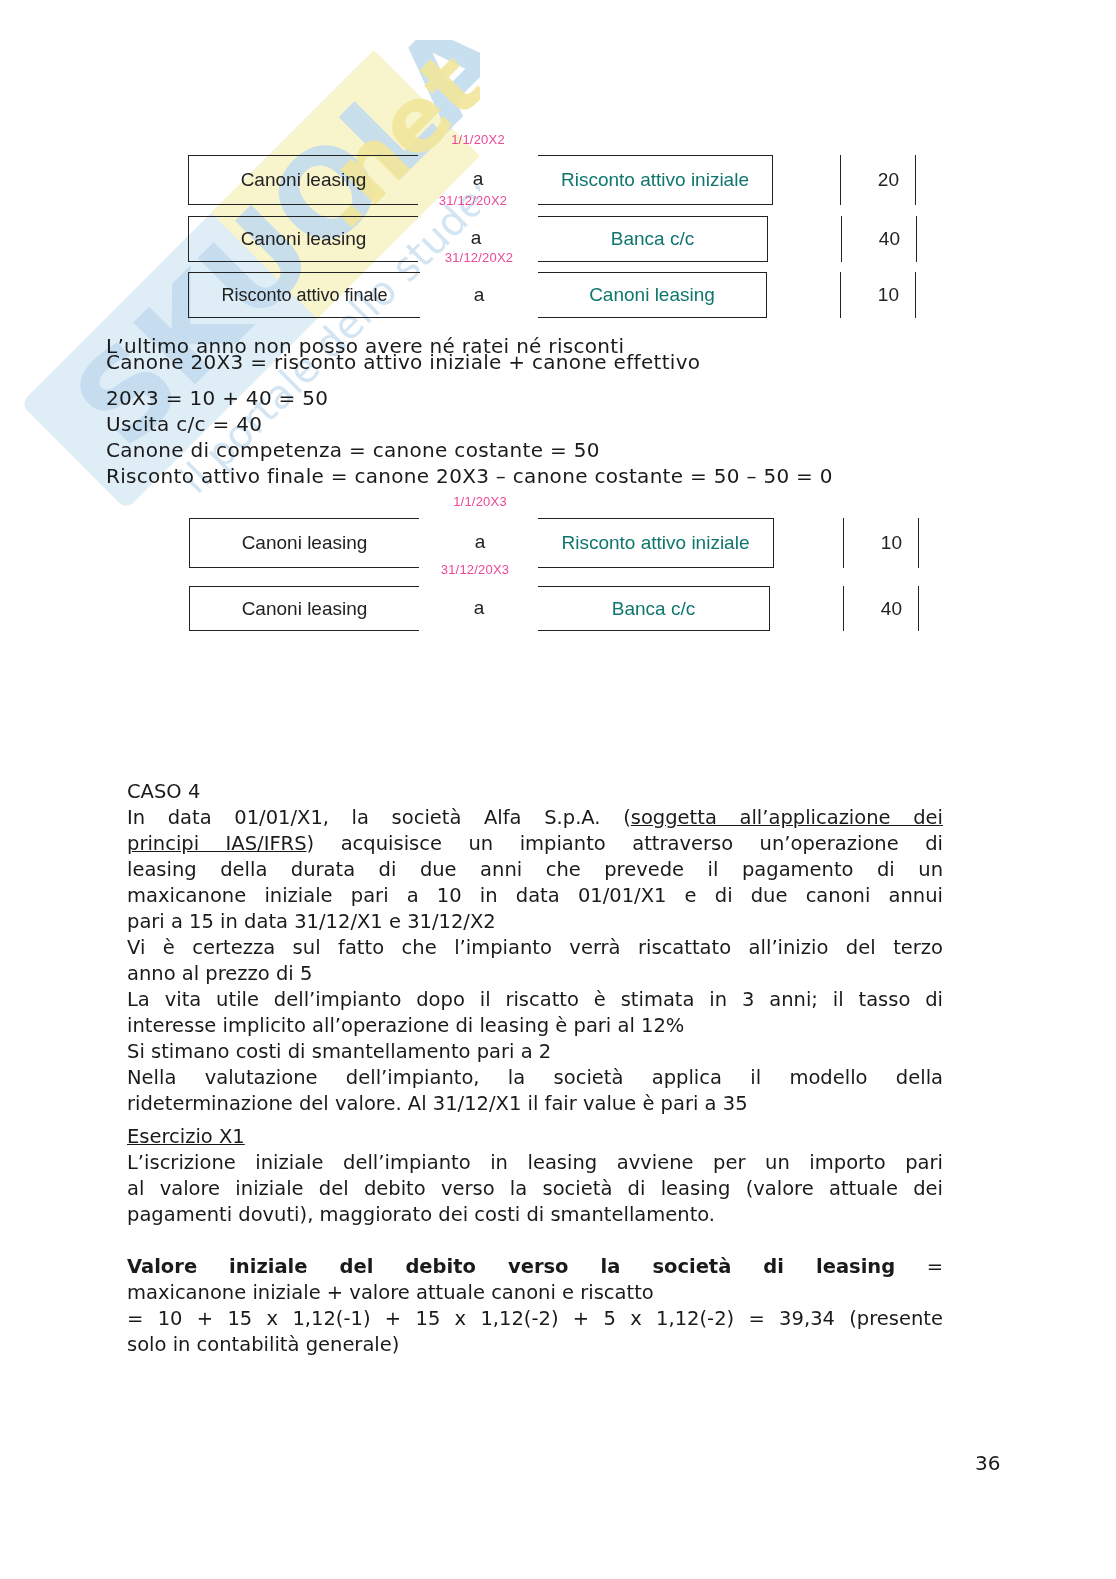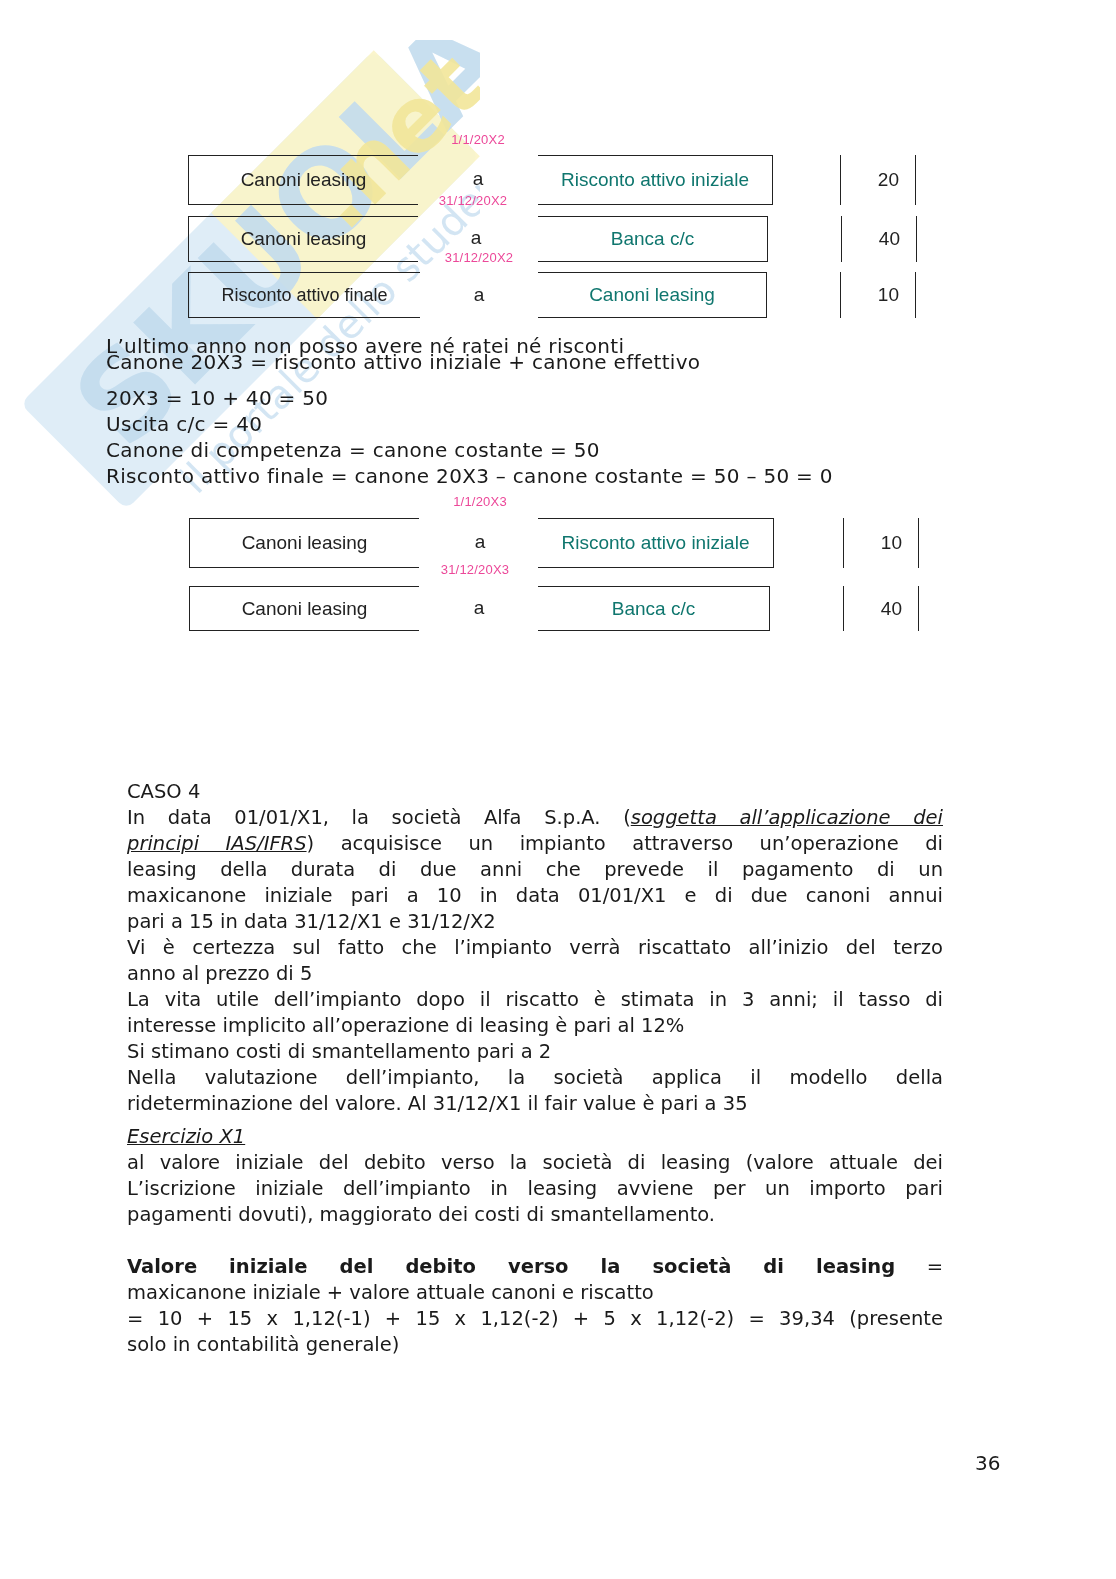--- a/index.html
+++ b/index.html
@@ -113,21 +113,21 @@
     .para .line {
       display: block;
       text-align: justify;
       text-align-last: justify;
       height: 26px;
       white-space: nowrap;
     }
     .para .line.last {
       text-align-last: left;
     }
-    .u { text-decoration: underline; font-style: italic; }
+    .u { text-decoration: underline; }
     .b { font-weight: bold; }
     .page-number {
       position: absolute;
       left: 975px;
       top: 1451px;
       font-family: "DejaVu Sans", sans-serif;
       font-size: 20px;
       color: #1a1a1a;
     }
   </style>
@@ -206,22 +206,22 @@
       <span class="line last">interesse implicito all’operazione di leasing è pari al 12%</span>
       <span class="line last">Si stimano costi di smantellamento pari a 2</span>
       <span class="line">Nella valutazione dell’impianto, la società applica il modello della</span>
       <span class="line last">rideterminazione del valore. Al 31/12/X1 il fair value è pari a 35</span>
     </div>
   </div>
 
   <div>
     <div class="para" style="top:1124px;">
       <span class="line last u" style="display:inline-block; width:auto;">Esercizio X1</span>
+      <span class="line">L’iscrizione iniziale dell’impianto in leasing avviene per un importo pari</span>
       <span class="line">al valore iniziale del debito verso la società di leasing (valore attuale dei</span>
-      <span class="line">L’iscrizione iniziale dell’impianto in leasing avviene per un importo pari</span>
       <span class="line last">pagamenti dovuti), maggiorato dei costi di smantellamento.</span>
     </div>
 
     <div class="para" style="top:1254px;">
       <span class="line"><span class="b">Valore iniziale del debito verso la società di leasing</span> <span>=</span></span>
       <span class="line last">maxicanone iniziale + valore attuale canoni e riscatto</span>
       <span class="line">= 10 + 15 x 1,12(-1) + 15 x 1,12(-2) + 5 x 1,12(-2) = 39,34 (presente</span>
       <span class="line last">solo in contabilità generale)</span>
     </div>
   </div>

